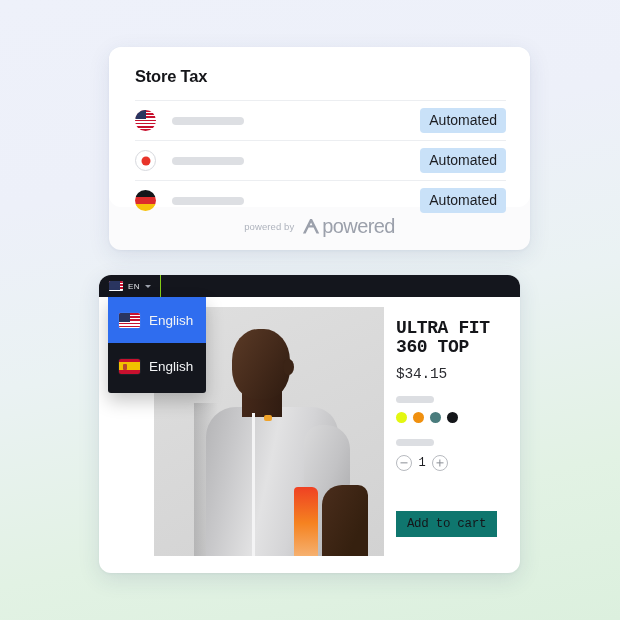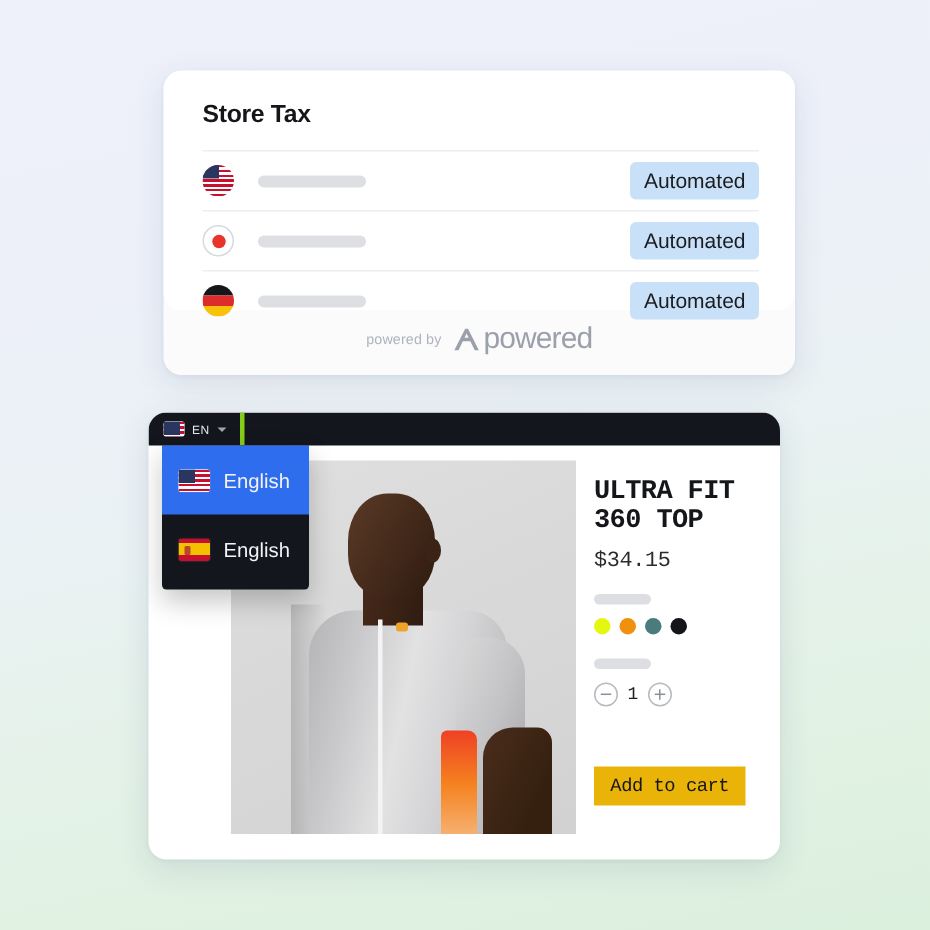--- a/index.html
+++ b/index.html
@@ -155,21 +155,21 @@
     display: flex;
     align-items: center;
     position: relative;
   }
   .lang-select {
     display: flex;
     align-items: center;
     gap: 5px;
     height: 22px;
     padding: 0 9px 0 10px;
-    border-right: 3px solid #84cc16;
+    border-right: 1px solid #84cc16;
   }
   .lang-select .flag {
     width: 14px; height: 10px;
     border-radius: 1.5px;
     position: relative; overflow: hidden;
     flex: 0 0 14px;
   }
   .lang-code {
     font-size: 8px;
     color: #e4e6ea;
@@ -375,21 +375,21 @@
   .qty {
     font-size: 12px;
     color: #1d1e22;
     min-width: 8px;
     text-align: center;
   }
   .add-cart {
     margin-top: 40px;
     width: 101px;
     height: 26px;
-    background: #eab308;
+    background: #0f766e;
     color: #15161a;
     font-size: 12.5px;
     letter-spacing: -0.3px;
     display: flex;
     align-items: center;
     justify-content: center;
     border: none;
     font-family: inherit;
     cursor: pointer;
   }

